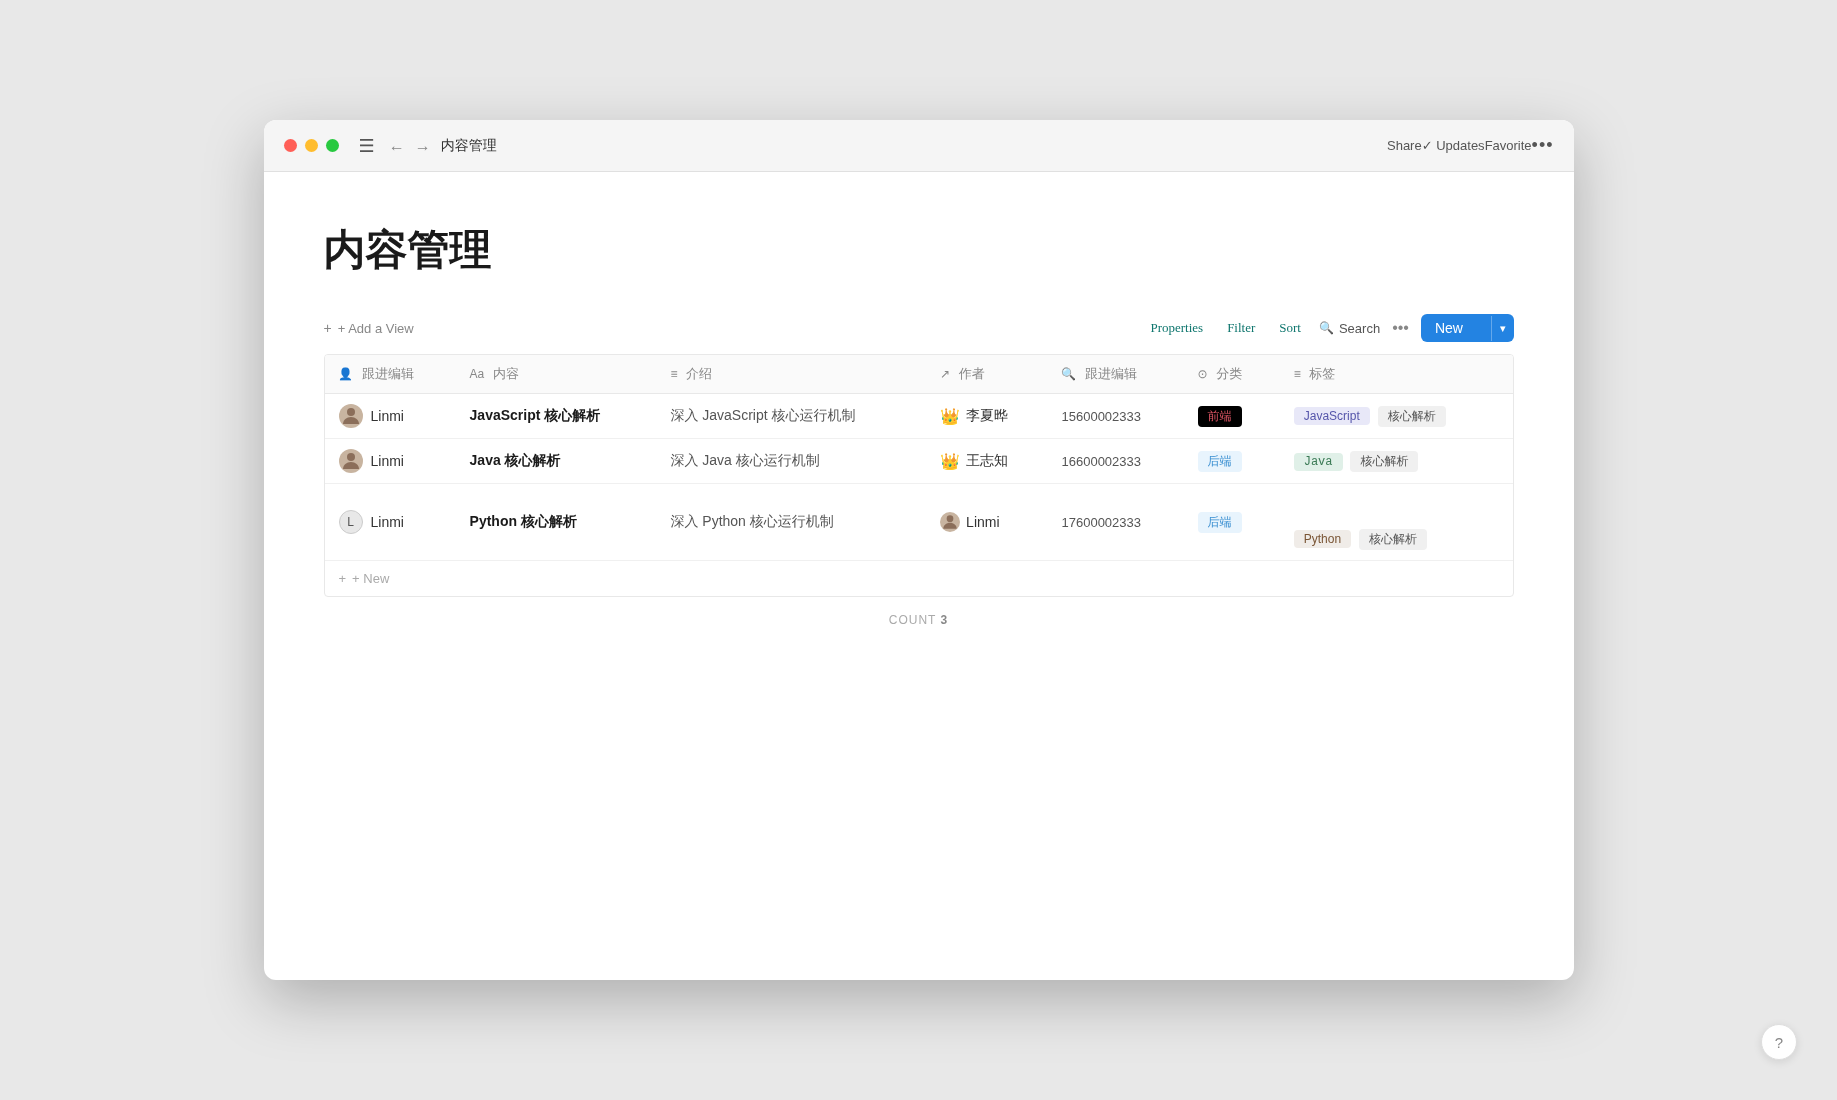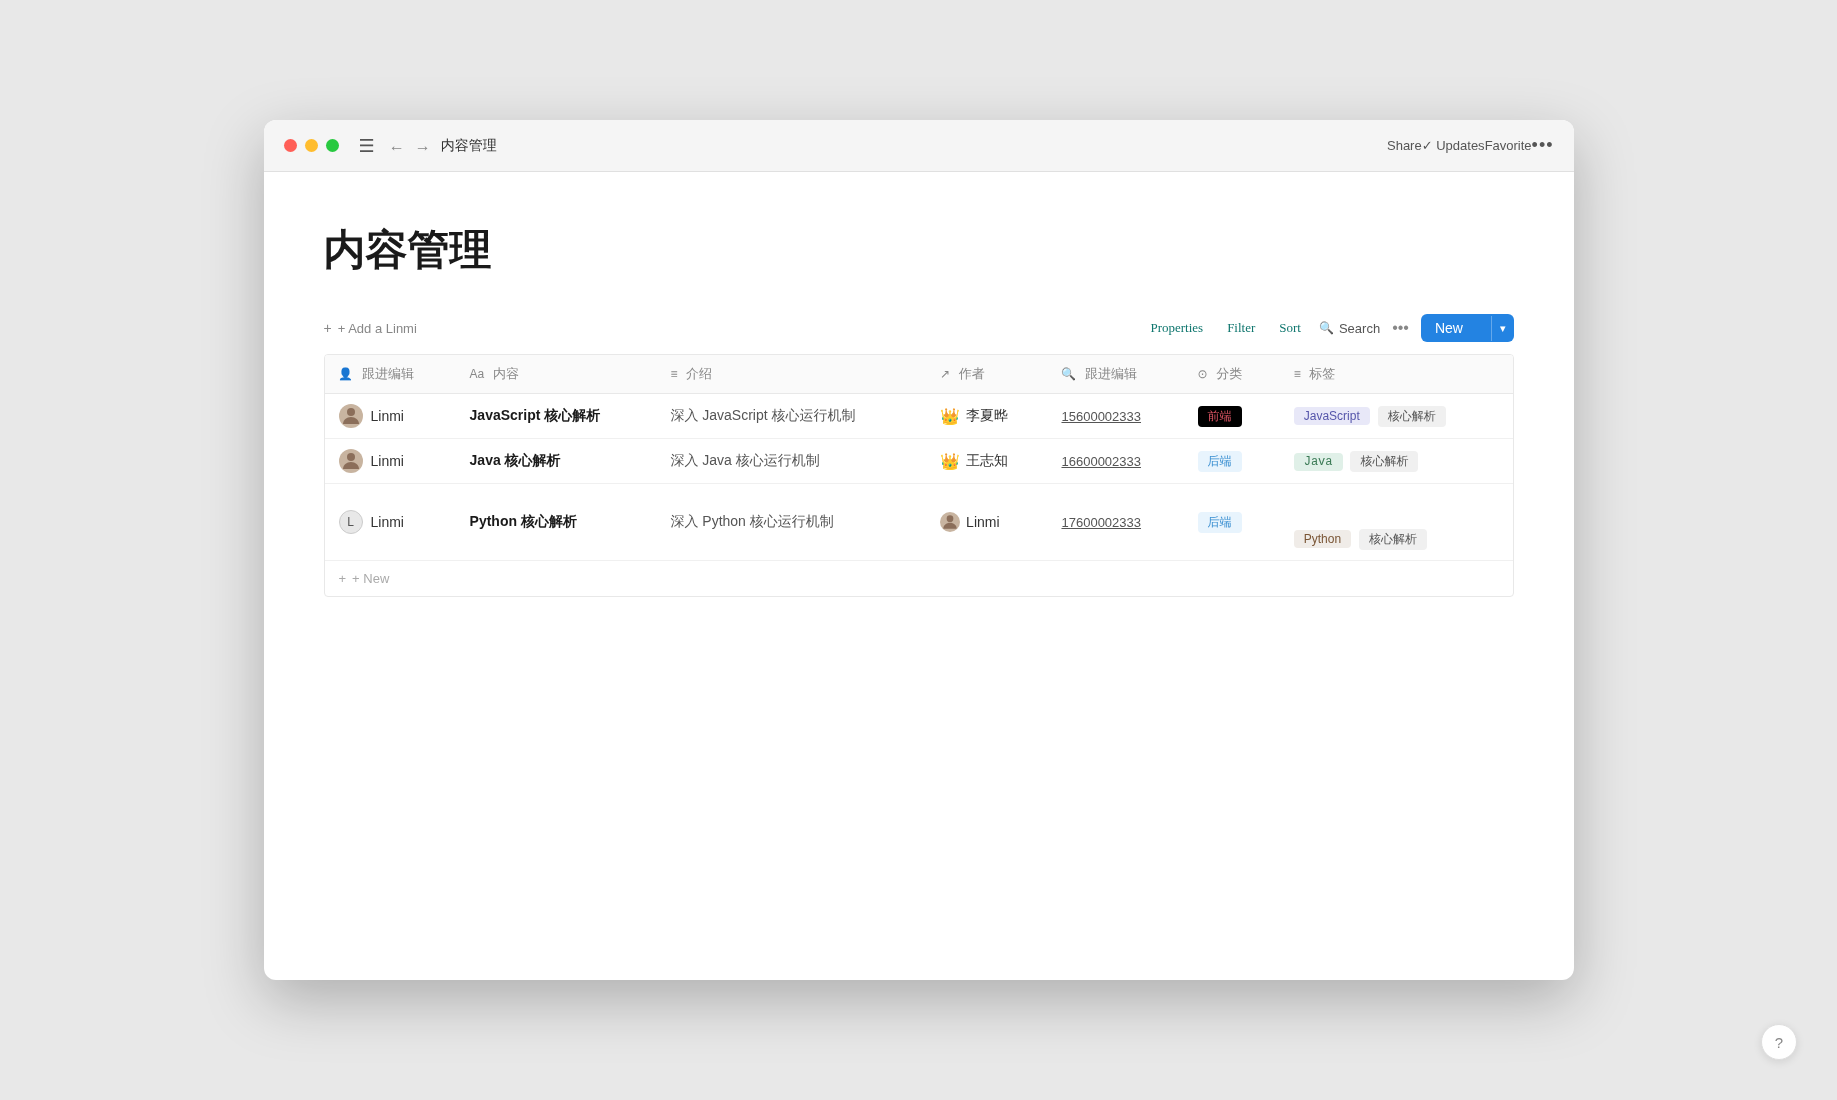--- a/index.html
+++ b/index.html
@@ -251,21 +251,20 @@
       display: flex;
       align-items: center;
       gap: 6px;
     }
     .author-emoji {
       font-size: 16px;
     }
     .cell-phone {
       color: #555;
       font-size: 13px;
-      text-decoration: underline;
     }
     .tag {
       display: inline-block;
       padding: 2px 10px;
       border-radius: 4px;
       font-size: 12px;
       font-weight: 500;
       margin-right: 4px;
     }
     .tag-frontend {
@@ -361,21 +360,21 @@
       <span class="titlebar-dots">•••</span>
     </div>
   </div>
 
   <div class="content">
     <h1 class="page-title">内容管理</h1>
 
     <div class="toolbar">
       <div class="toolbar-left">
         <span class="toolbar-left-plus">+</span>
-        <span>+ Add a Linmi</span>
+        <span>+ Add a View</span>
       </div>
       <div class="toolbar-right">
         <button class="toolbar-btn">Properties</button>
         <button class="toolbar-btn">Filter</button>
         <button class="toolbar-btn">Sort</button>
         <div class="toolbar-search">
           <span class="search-icon-small">🔍</span>
           <span>Search</span>
         </div>
         <span class="toolbar-more">•••</span>
@@ -512,18 +511,22 @@
             </td>
           </tr>
         </tbody>
       </table>
       <div class="add-new-row">
         <span>+</span>
         <span>+ New</span>
       </div>
     </div>
 
+    <div class="count-row">
+      <span>COUNT</span>
+      <span class="count-num">3</span>
+    </div>
   </div>
 </div>
 
 <div class="help-btn">
   <span>?</span>
 </div>
 
 </body></html>

